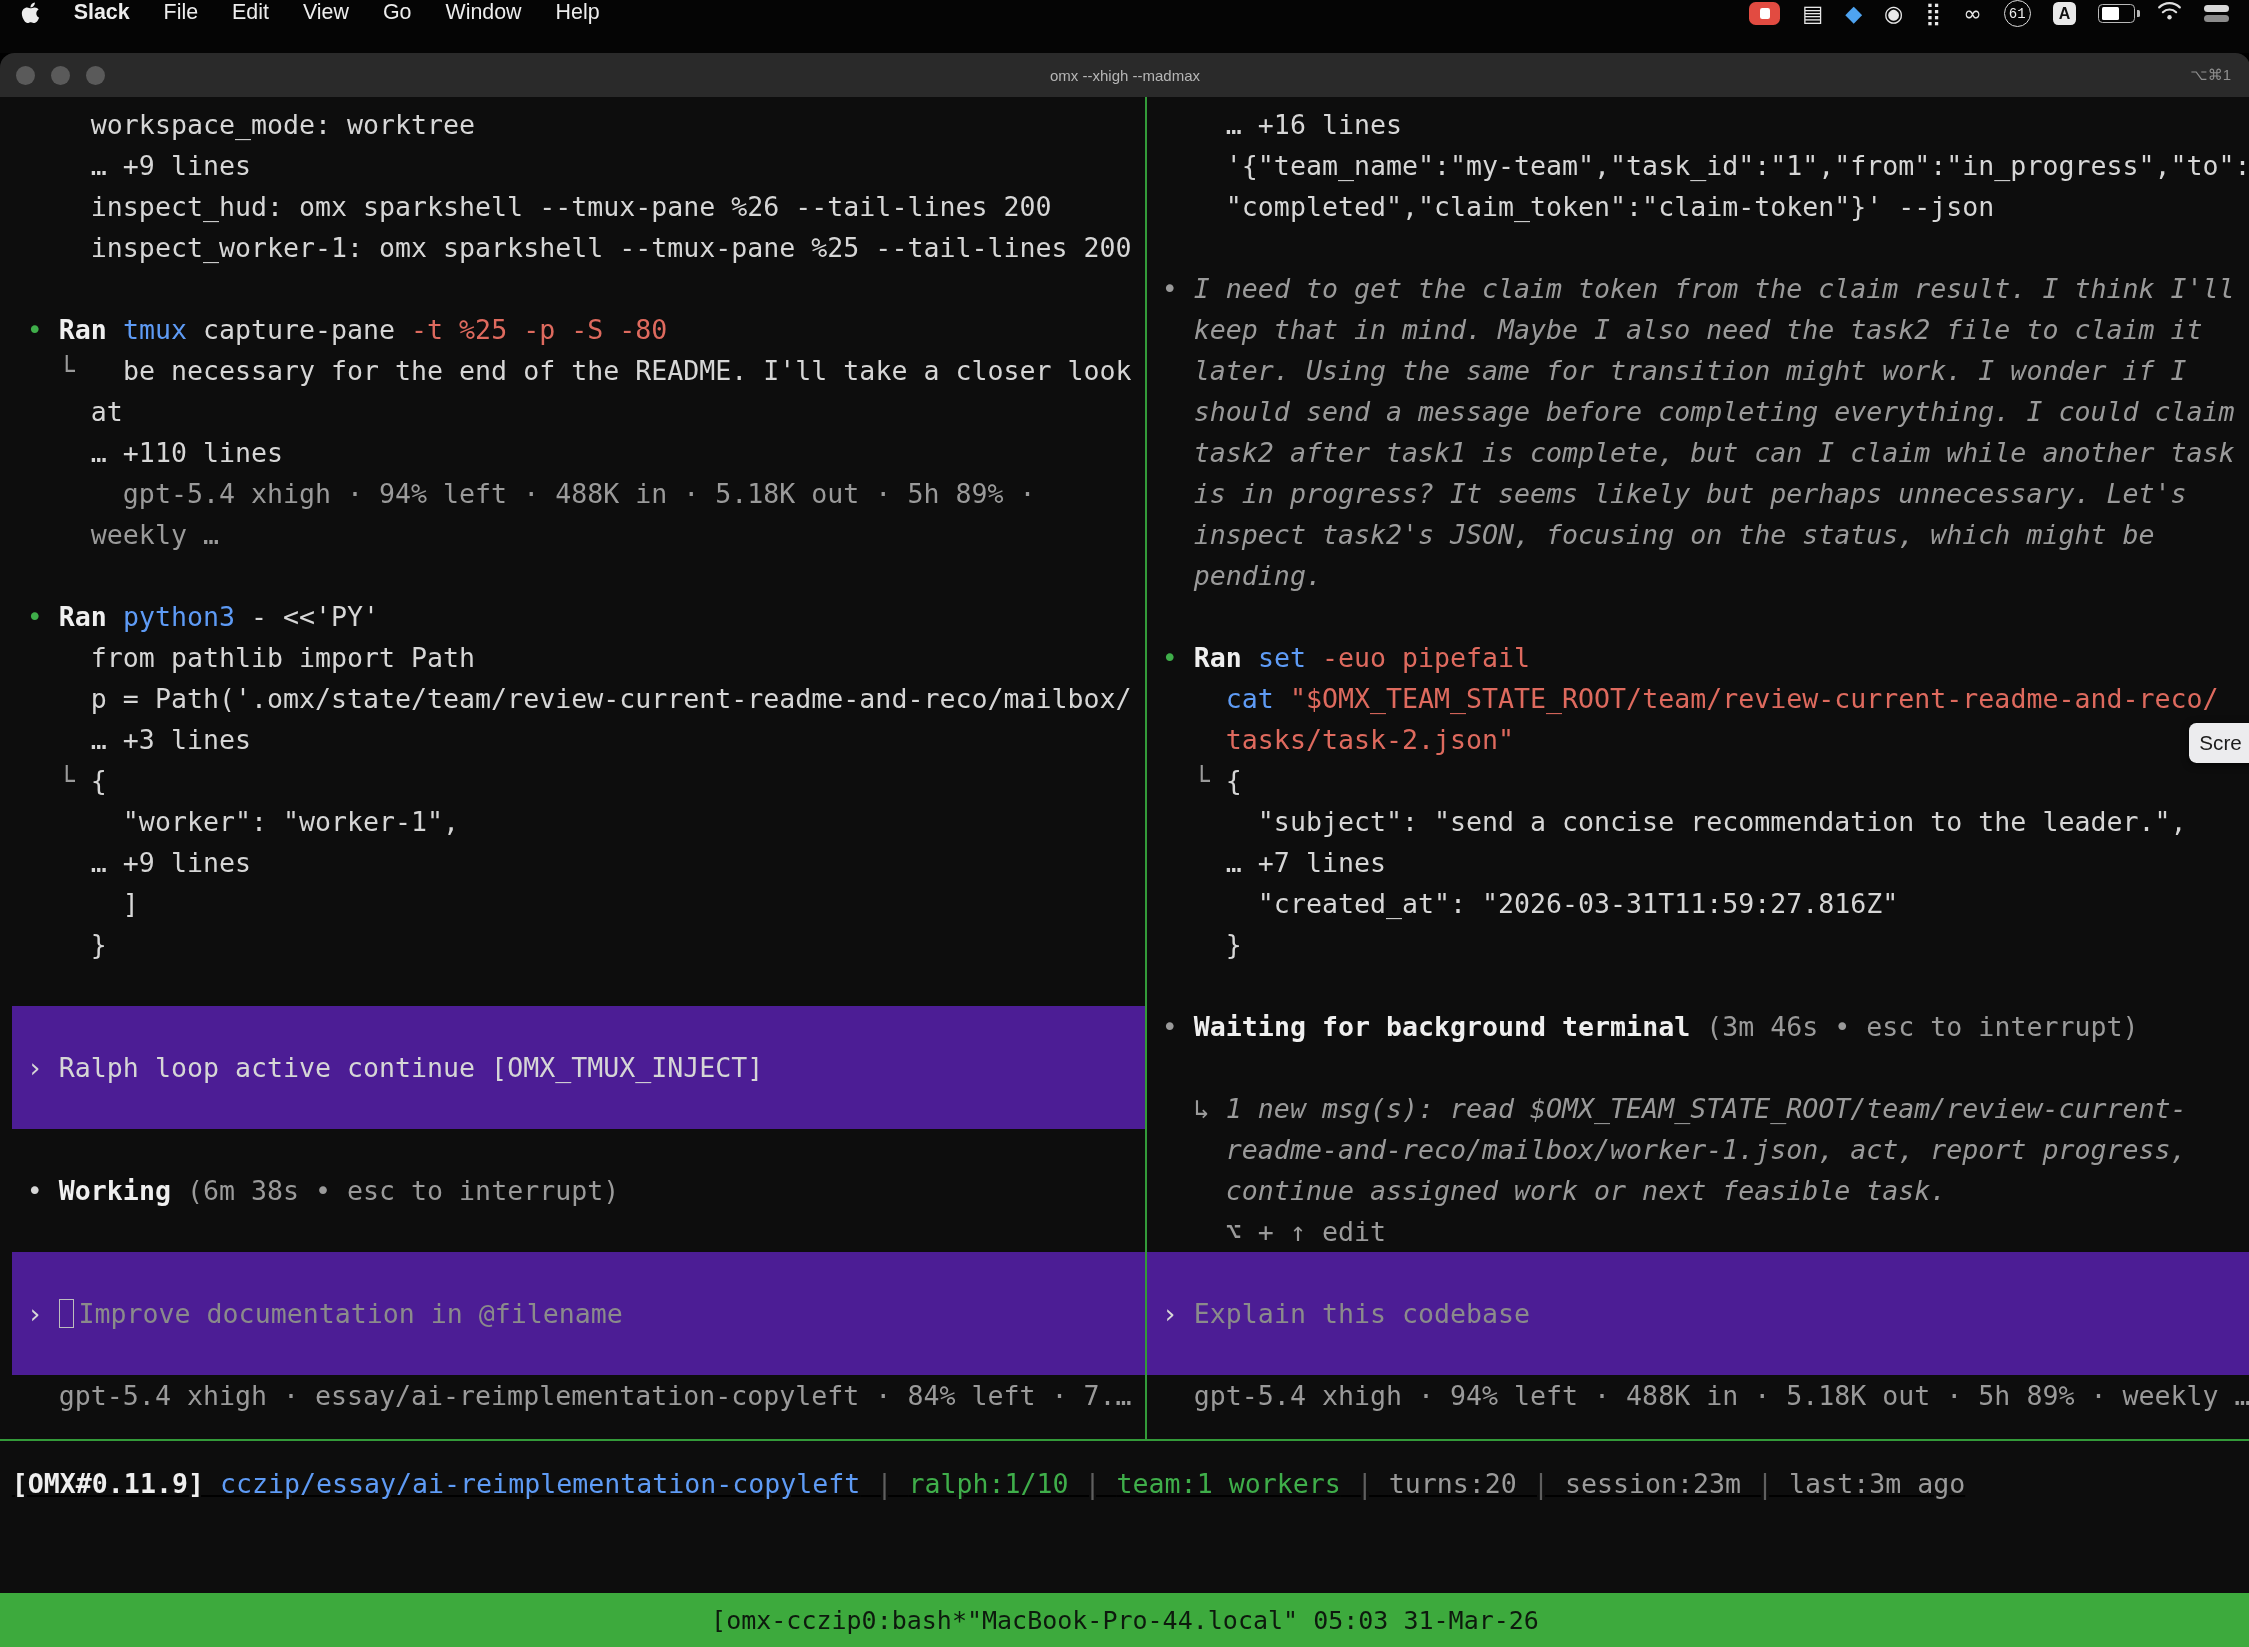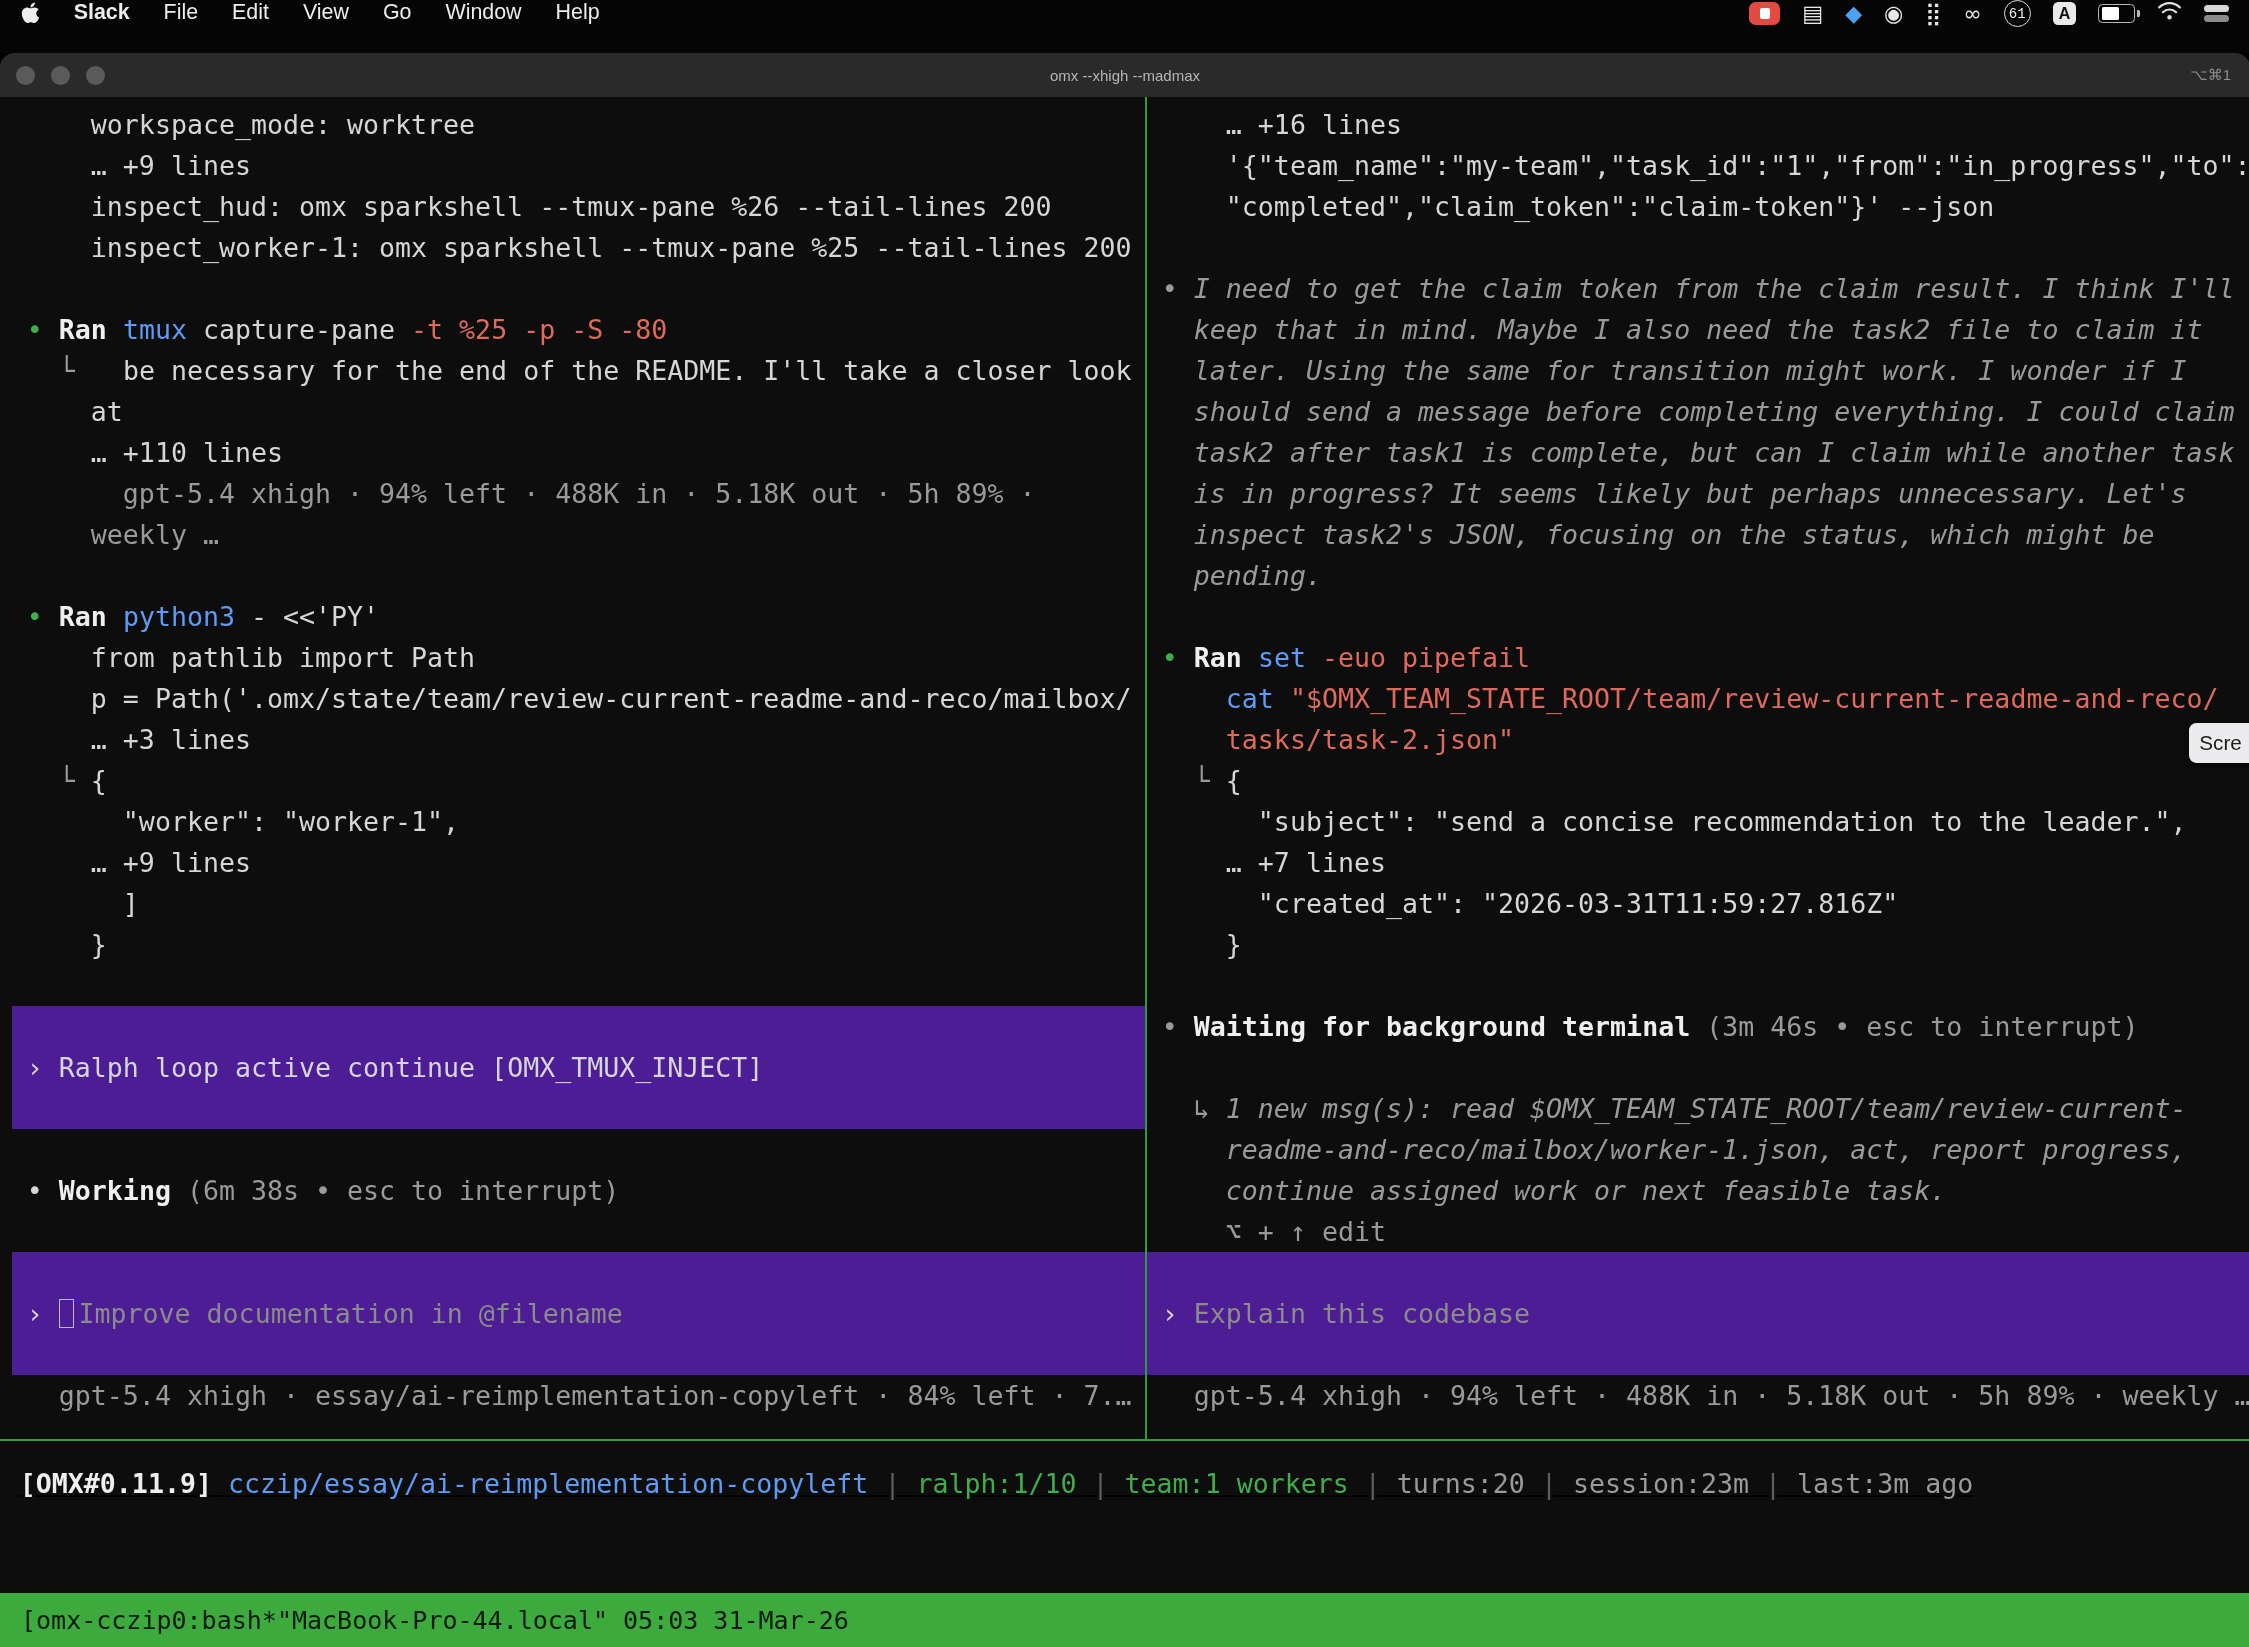--- a/index.html
+++ b/index.html
@@ -55,27 +55,27 @@
   .s-b{color:#5e9bf5;}
   .s-r{color:#de6a5e;}
   .s-grn{color:#3fae4a;}
   .s-boldw{color:#efefef;font-weight:bold;}
   .s-i{color:#9a9a9a;font-style:italic;}
   .s-sep{color:#5f5f5f;}
   .s-cur{display:inline-block;width:13.3px;height:26.6px;border:1.5px solid #bdbdbd;
     vertical-align:middle;margin:0 4.4px 4.4px 0;}
 
   
-  .hud{position:absolute;top:1388px;left:8px;right:0;height:150px;background:#0d0d0d;
+  .hud{position:absolute;top:1388px;left:0;right:0;height:150px;background:#0d0d0d;
     font:26.6px/41px "DejaVu Sans Mono",monospace;white-space:pre;padding:22px 0 0 11.8px;text-decoration:underline;}
 
   
   .tmux-bar{position:absolute;left:0;right:0;bottom:0;height:55px;background:#3daa3d;
     color:#0d1a0d;font:25px/55px "DejaVu Sans Mono",monospace;white-space:pre;
-    display:flex;justify-content:flex-start;padding:0 21px;}
+    display:flex;justify-content:center;padding:0 21px;}
 
   
   .tooltip{position:absolute;top:723px;left:2189px;width:61px;height:40px;background:#ececee;
     color:#1c1c1c;font-family:"Liberation Sans",sans-serif;font-size:20.7px;line-height:40px;
     border-radius:7.4px 0 0 7.4px;padding-left:10.3px;z-index:9;box-shadow:0 1.5px 7.4px rgba(0,0,0,.6);}
 </style>
 </head>
 <body>
 
 <div class="menu-bar">

